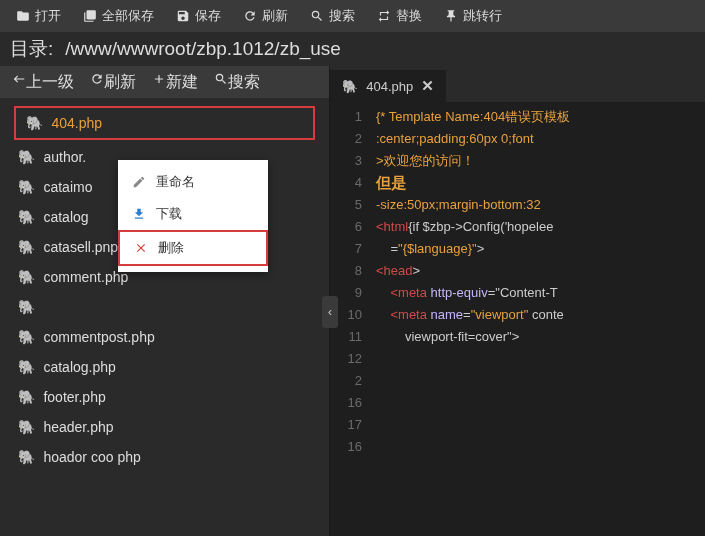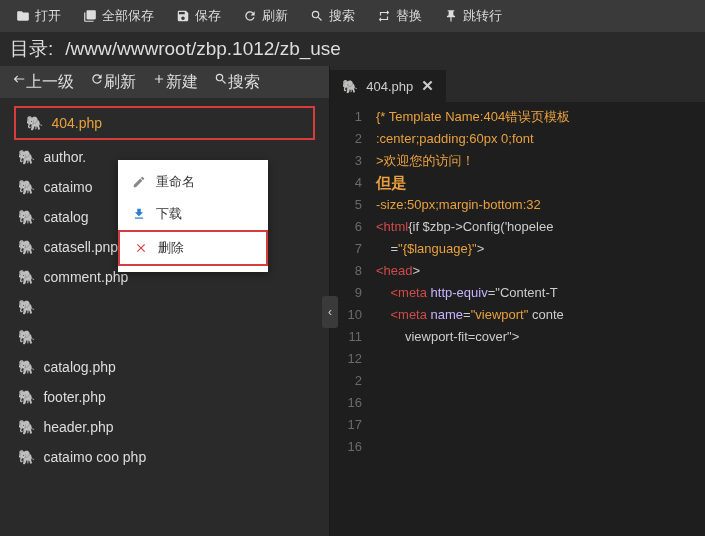--- a/index.html
+++ b/index.html
@@ -140,36 +140,37 @@
         </div>
         <div class="file">
           <span class="ficon">🐘</span>
           <span>comment.php</span>
         </div>
         <div class="file">
           <span class="ficon">🐘</span>
         </div>
         <div class="file">
           <span class="ficon">🐘</span>
+          <span>commentpost.php</span>
         </div>
         <div class="file">
           <span class="ficon">🐘</span>
           <span>catalog.php</span>
         </div>
         <div class="file">
           <span class="ficon">🐘</span>
           <span>footer.php</span>
         </div>
         <div class="file">
           <span class="ficon">🐘</span>
           <span>header.php</span>
         </div>
         <div class="file">
           <span class="ficon">🐘</span>
-          <span>cataimo coo php</span>
+          <span>hoador coo php</span>
         </div>
       </div>
   </div>
 
   <div class="editor">
     <div class="collapse">‹</div>
     <div class="tabbar">
       <div class="tab">
         <span class="ficon">🐘</span>
         <span>404.php</span>

